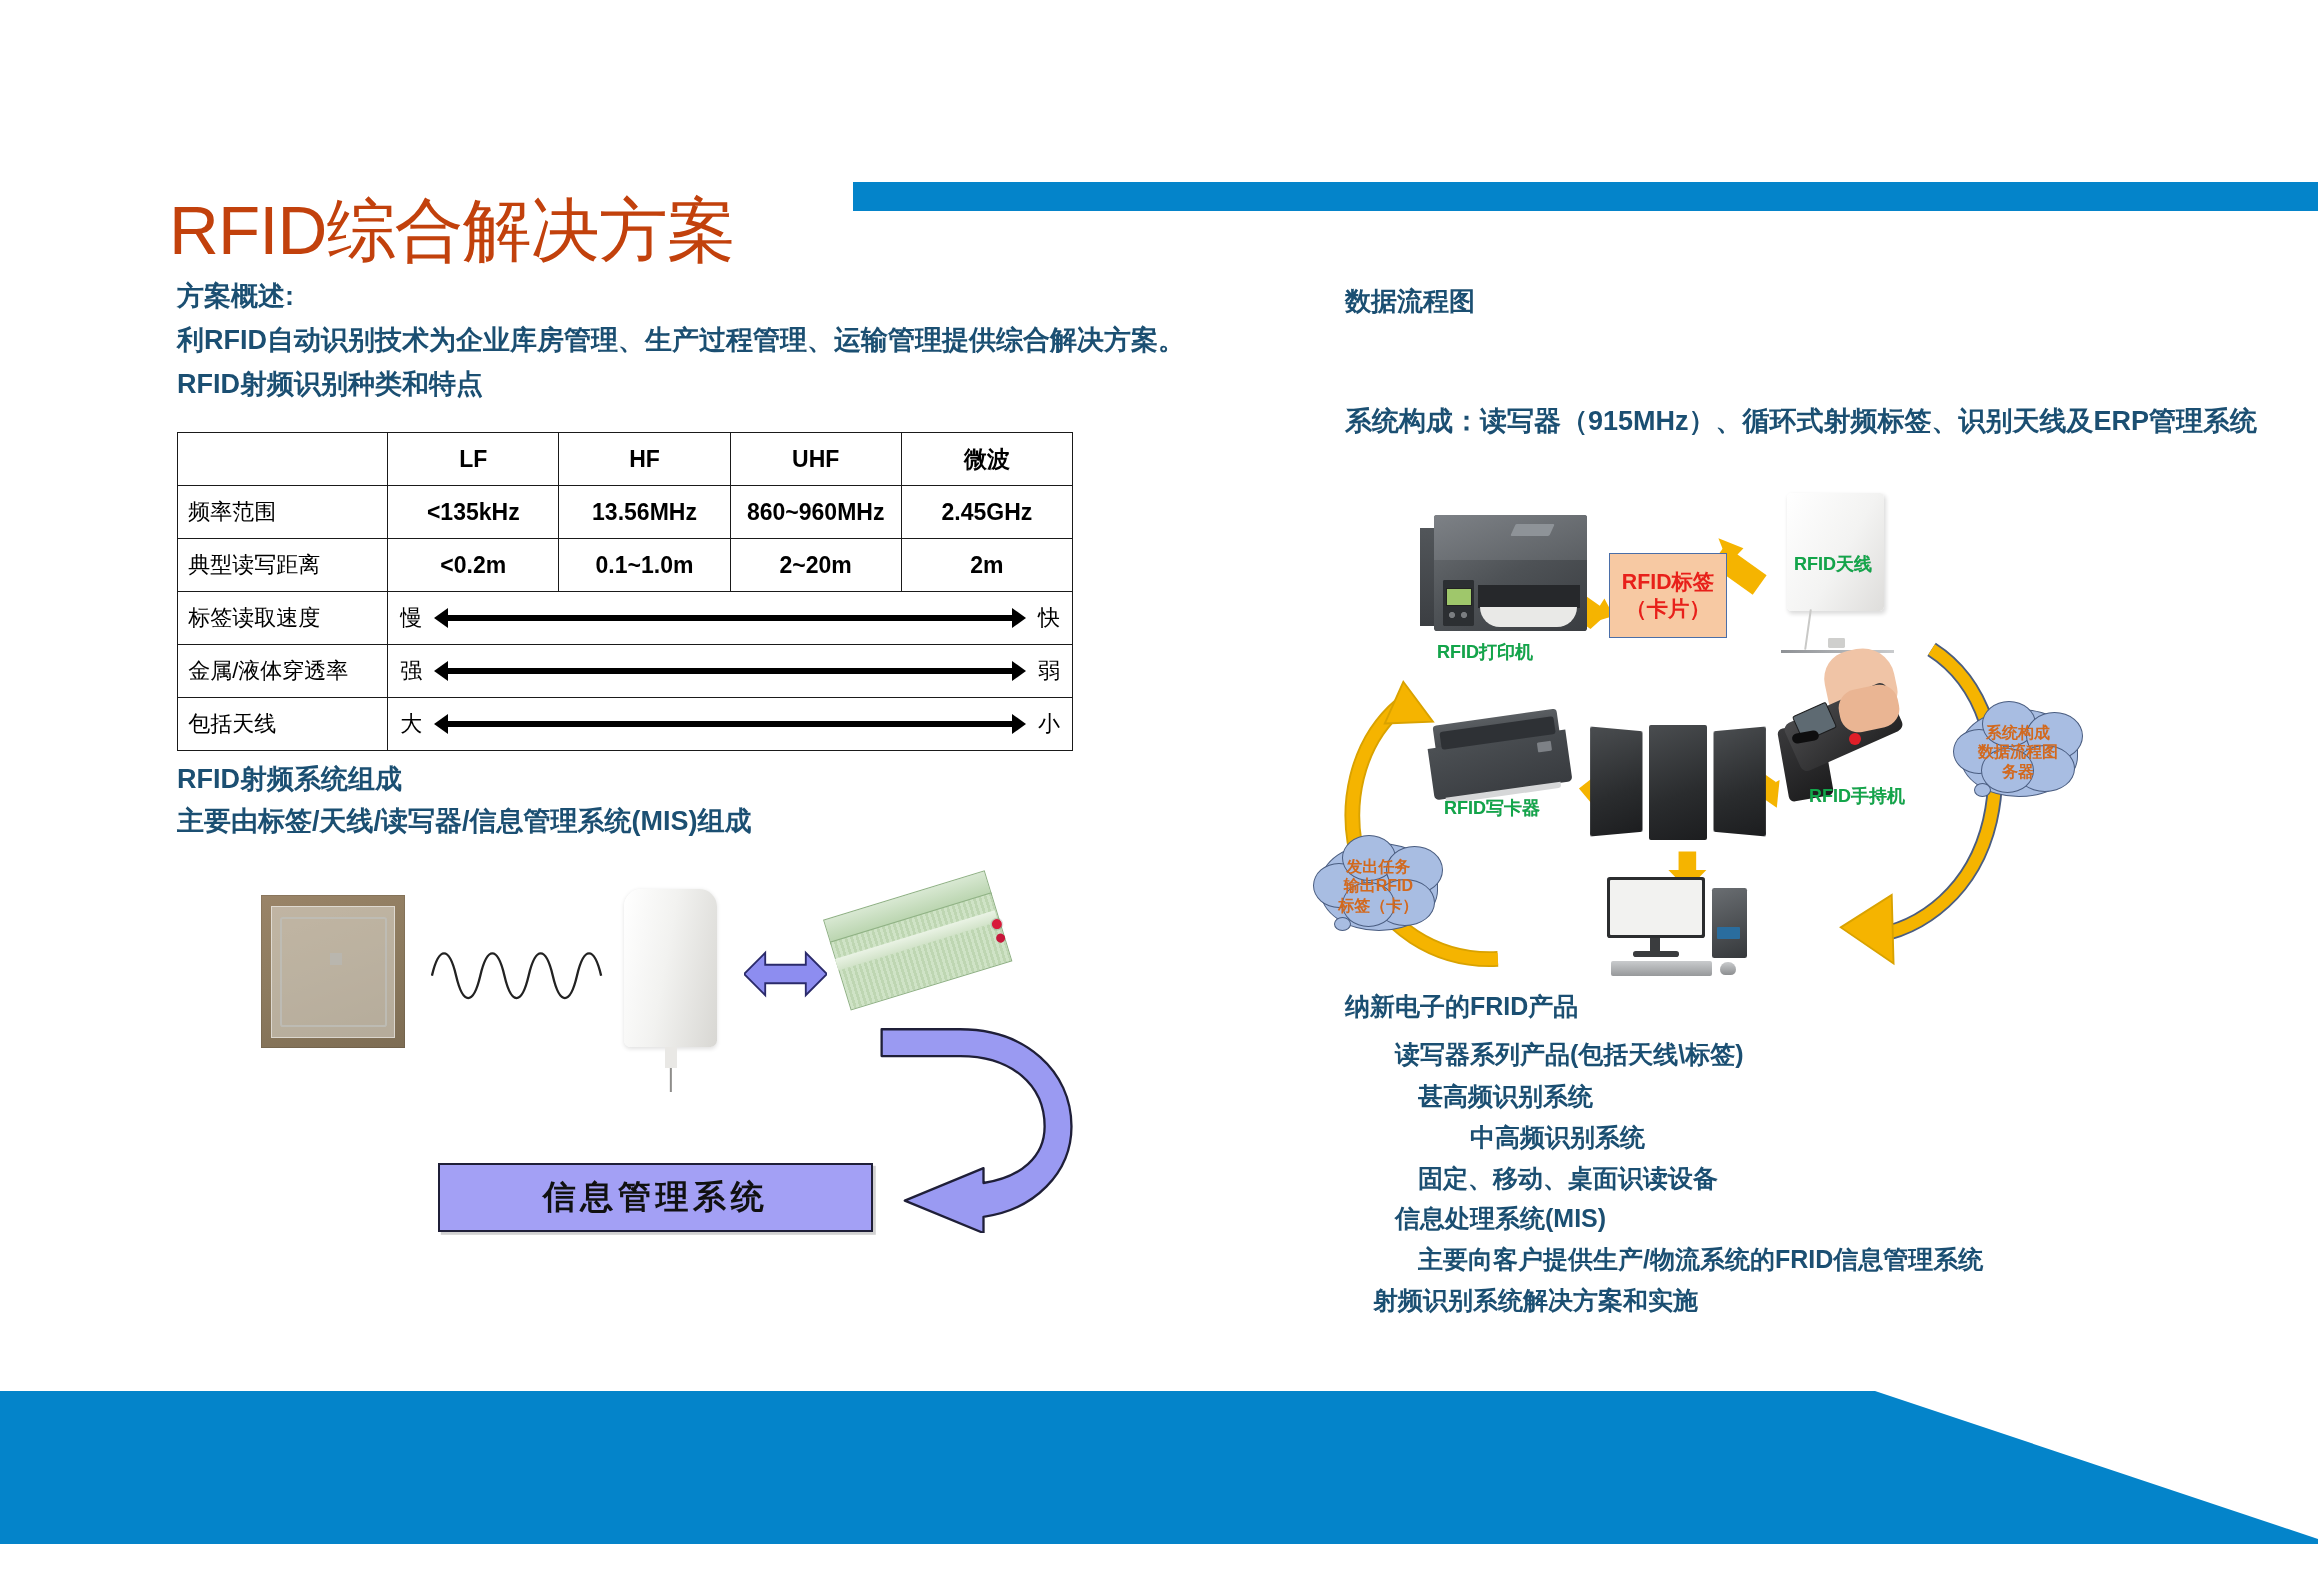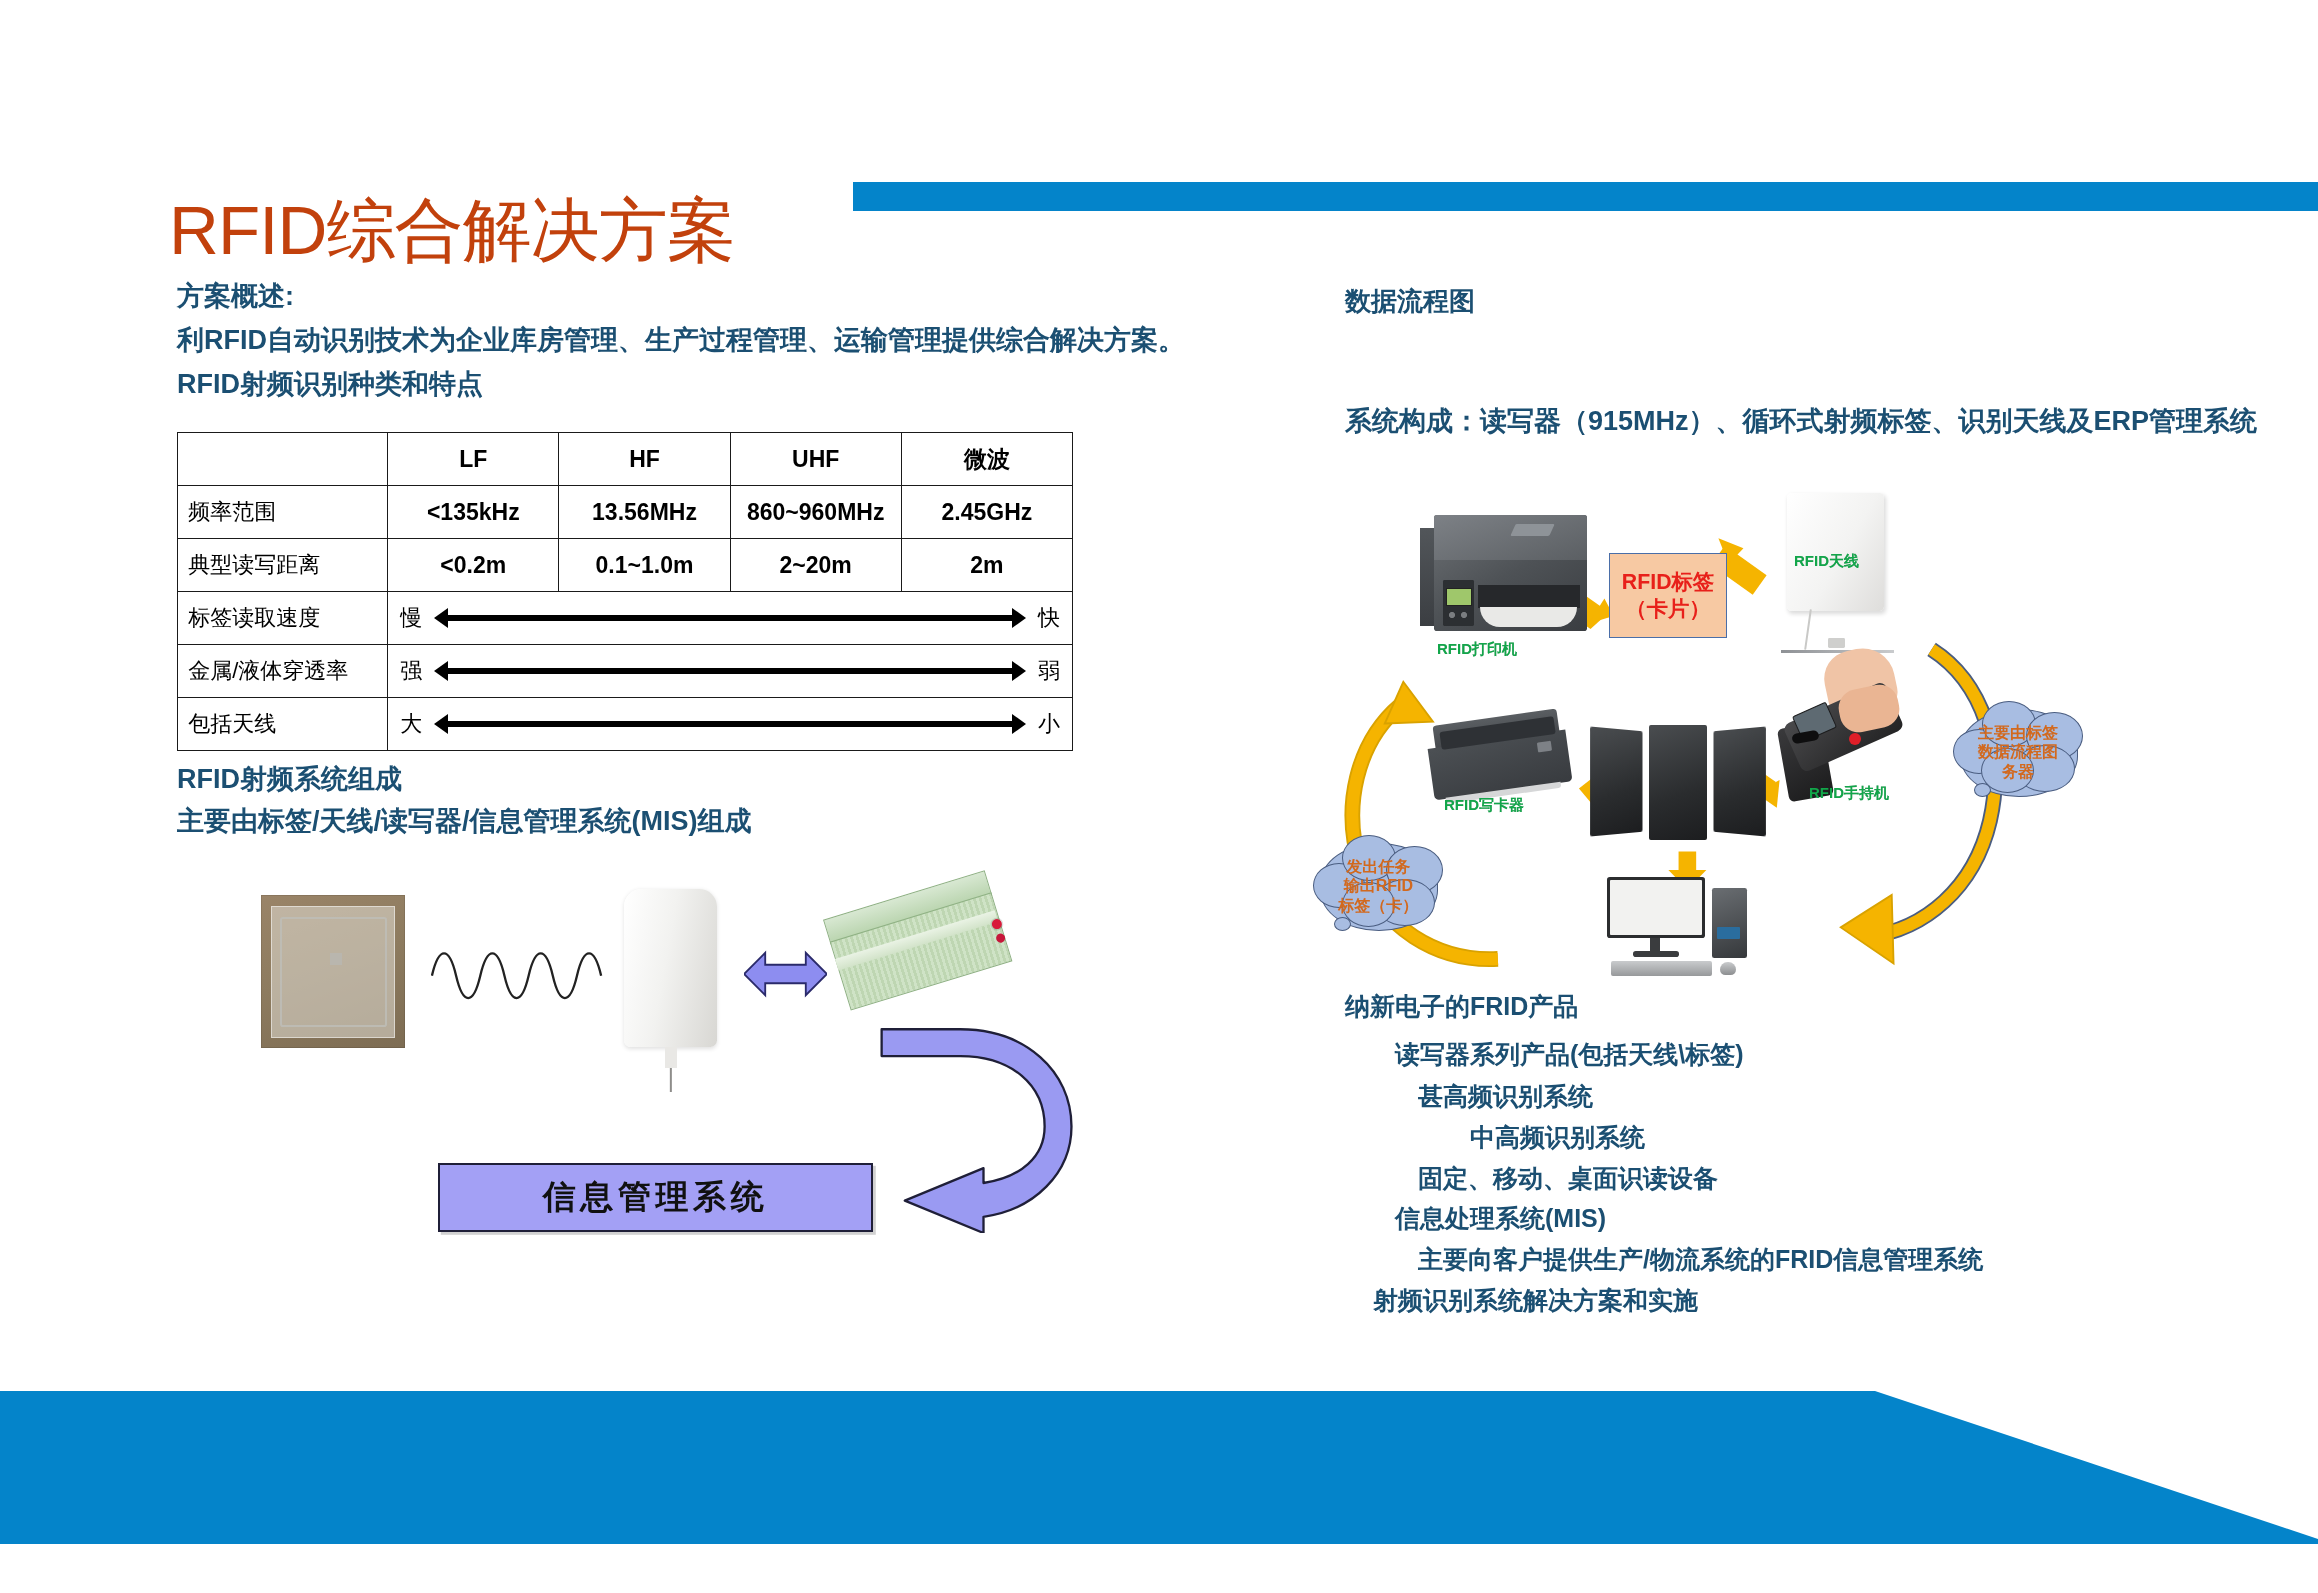--- a/index.html
+++ b/index.html
@@ -172,21 +172,21 @@
   }
   #mis-box span{
     font-size:33px;font-weight:700;color:#111;letter-spacing:4.6px;
     font-family:"Liberation Serif","DejaVu Serif",serif;
   }
 
   
   #flow{position:absolute;left:1312px;top:464px;width:798px;height:519px;}
 
   .flowlabel{
-    position:absolute;color:#12a64a;font-weight:700;font-size:15px;
+    position:absolute;color:#12a64a;font-weight:700;font-size:18px;
     white-space:nowrap;font-family:"Liberation Sans","DejaVu Sans",sans-serif;
     text-shadow:0 0 0.5px rgba(0,0,0,.25);
   }
 
   
   #printer{position:absolute;left:108px;top:51px;width:176px;height:116px;}
   #printer .body{position:absolute;left:14px;top:0;width:153px;height:116px;
       background:linear-gradient(150deg,#6e7276 0%,#4e5256 50%,#3a3d41 100%);
       border-radius:2.8px;}
   #printer .lid{position:absolute;left:14px;top:0;width:153px;height:45px;
@@ -544,21 +544,21 @@
 
     <div class="cloud" style="left:648px;top:245px;">
       <div class="shape"></div>
         <div class="b1"></div>
         <div class="b2"></div>
       <div class="b3"></div>
         <div class="b4"></div>
         <div class="b5"></div>
         <div class="tail"></div>
       <div class="txt">
-        <span>主要由标签</span>
+        <span>系统构成</span>
         <span>数据流程图</span>
         <span>务器</span>
       </div>
     </div>
   </div>
 
   <div class="blist" style="left:1345px;top:990px;">纳新电子的FRID产品</div>
   <div class="blist" style="left:1395px;top:1038px;">读写器系列产品(包括天线\标签)</div>
   <div class="blist" style="left:1418px;top:1080px;">甚高频识别系统</div>
   <div class="blist" style="left:1470px;top:1121px;">中高频识别系统</div>

